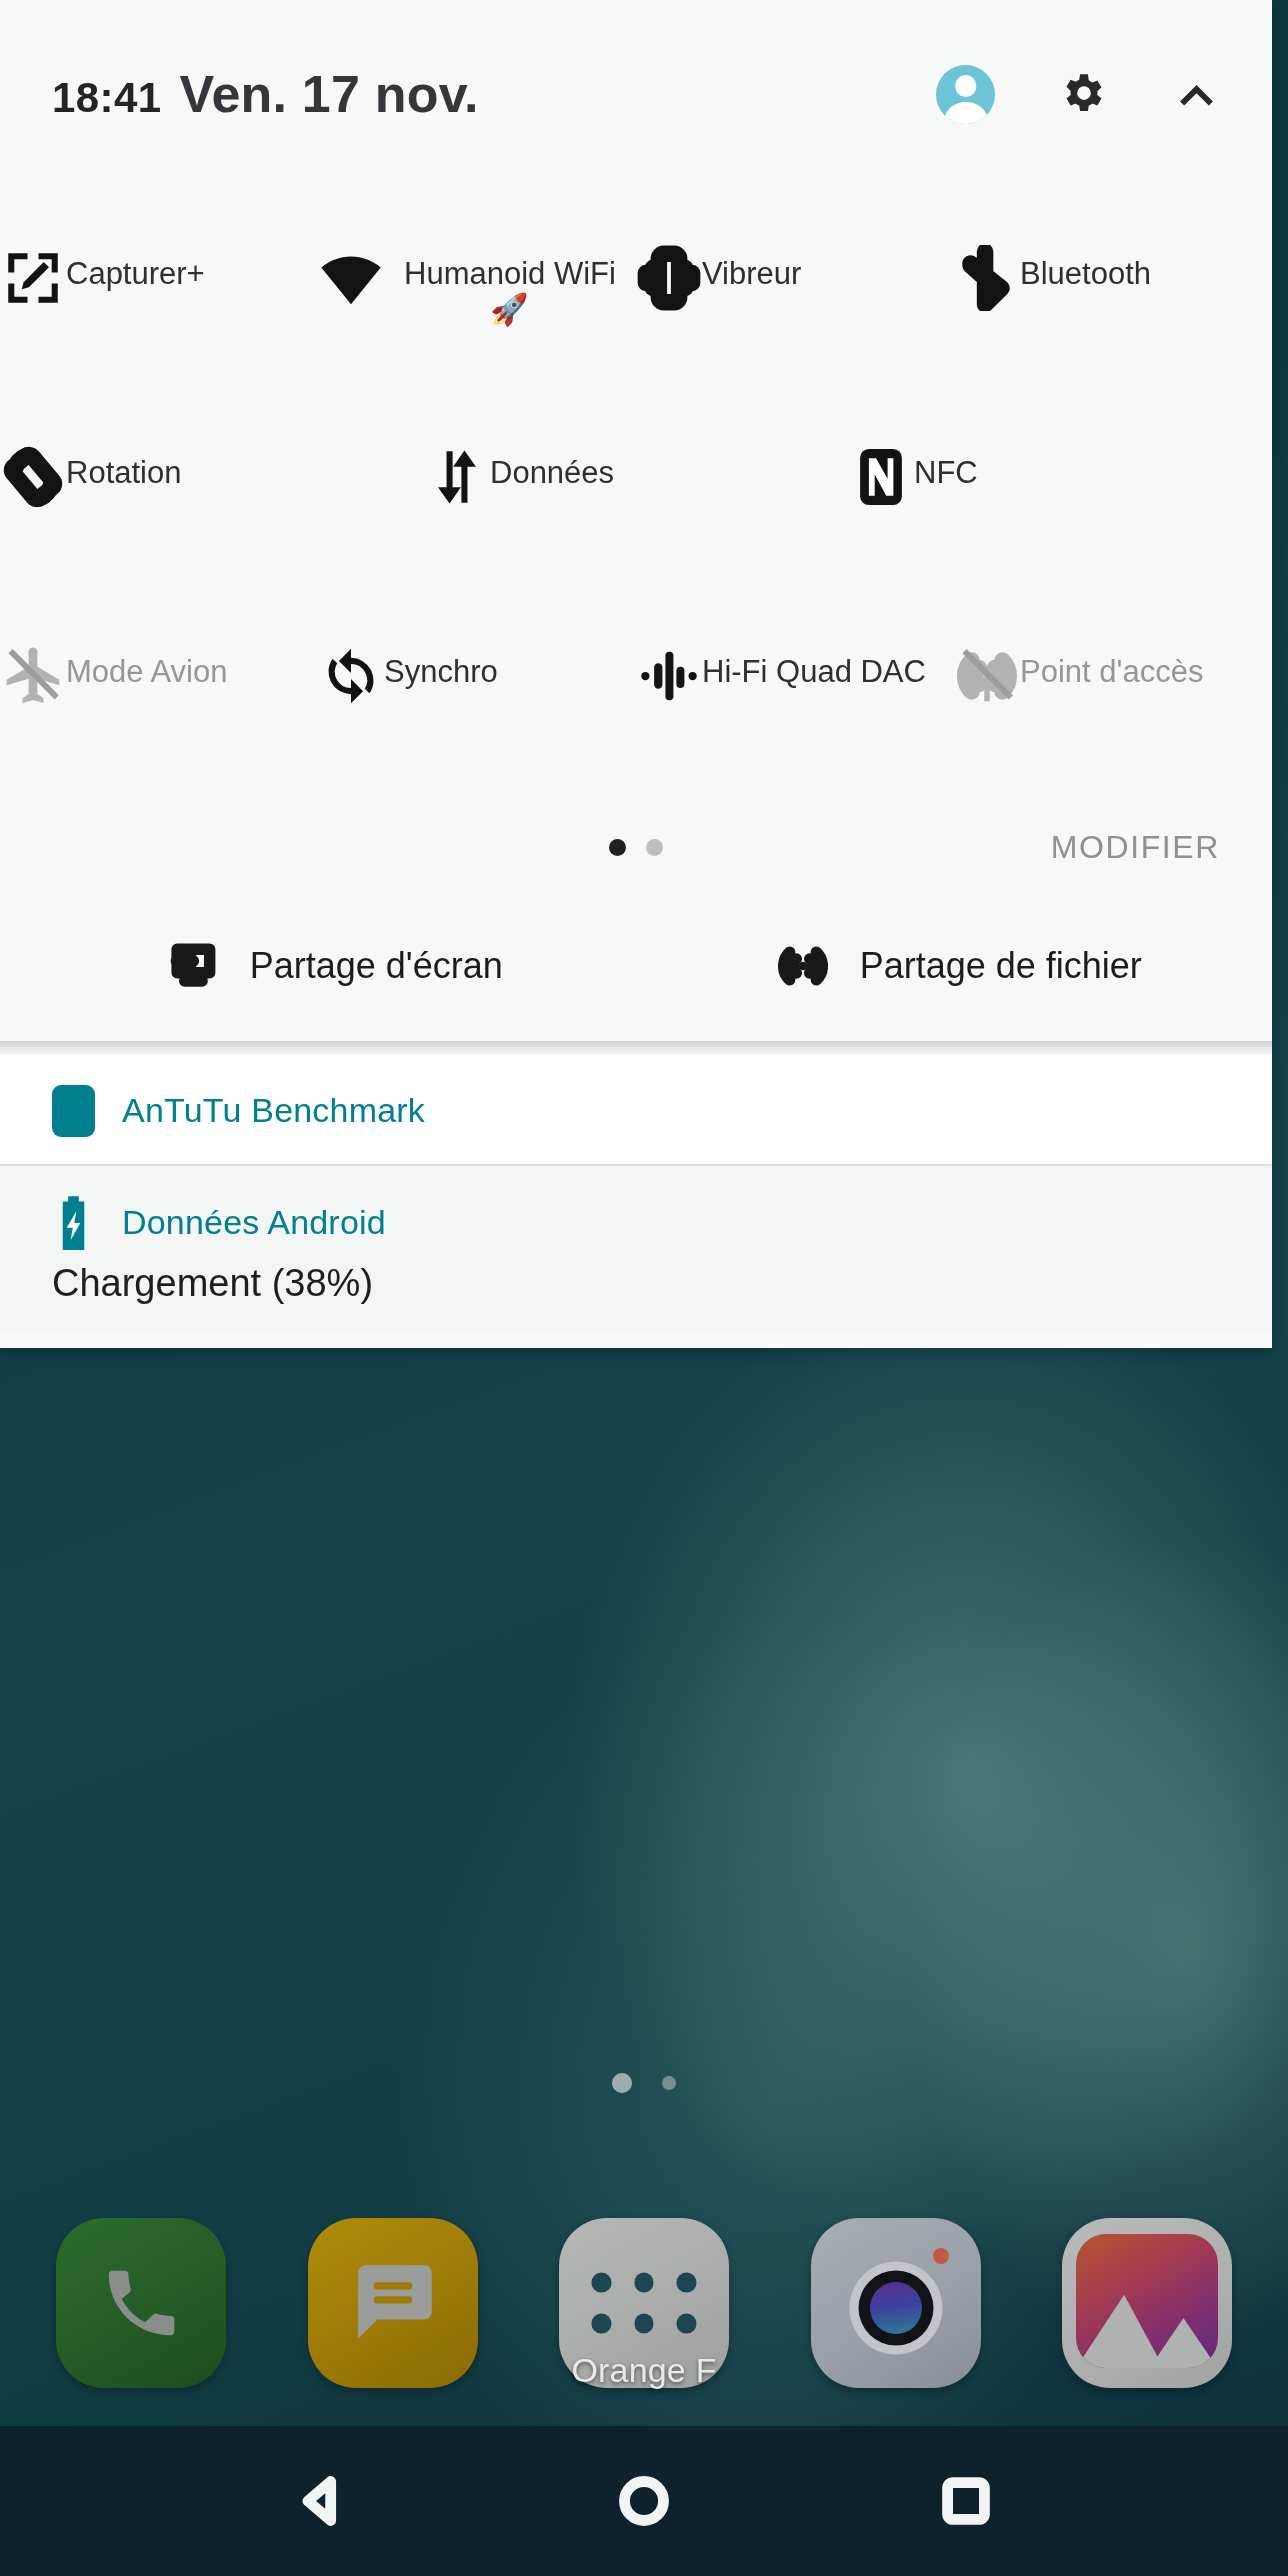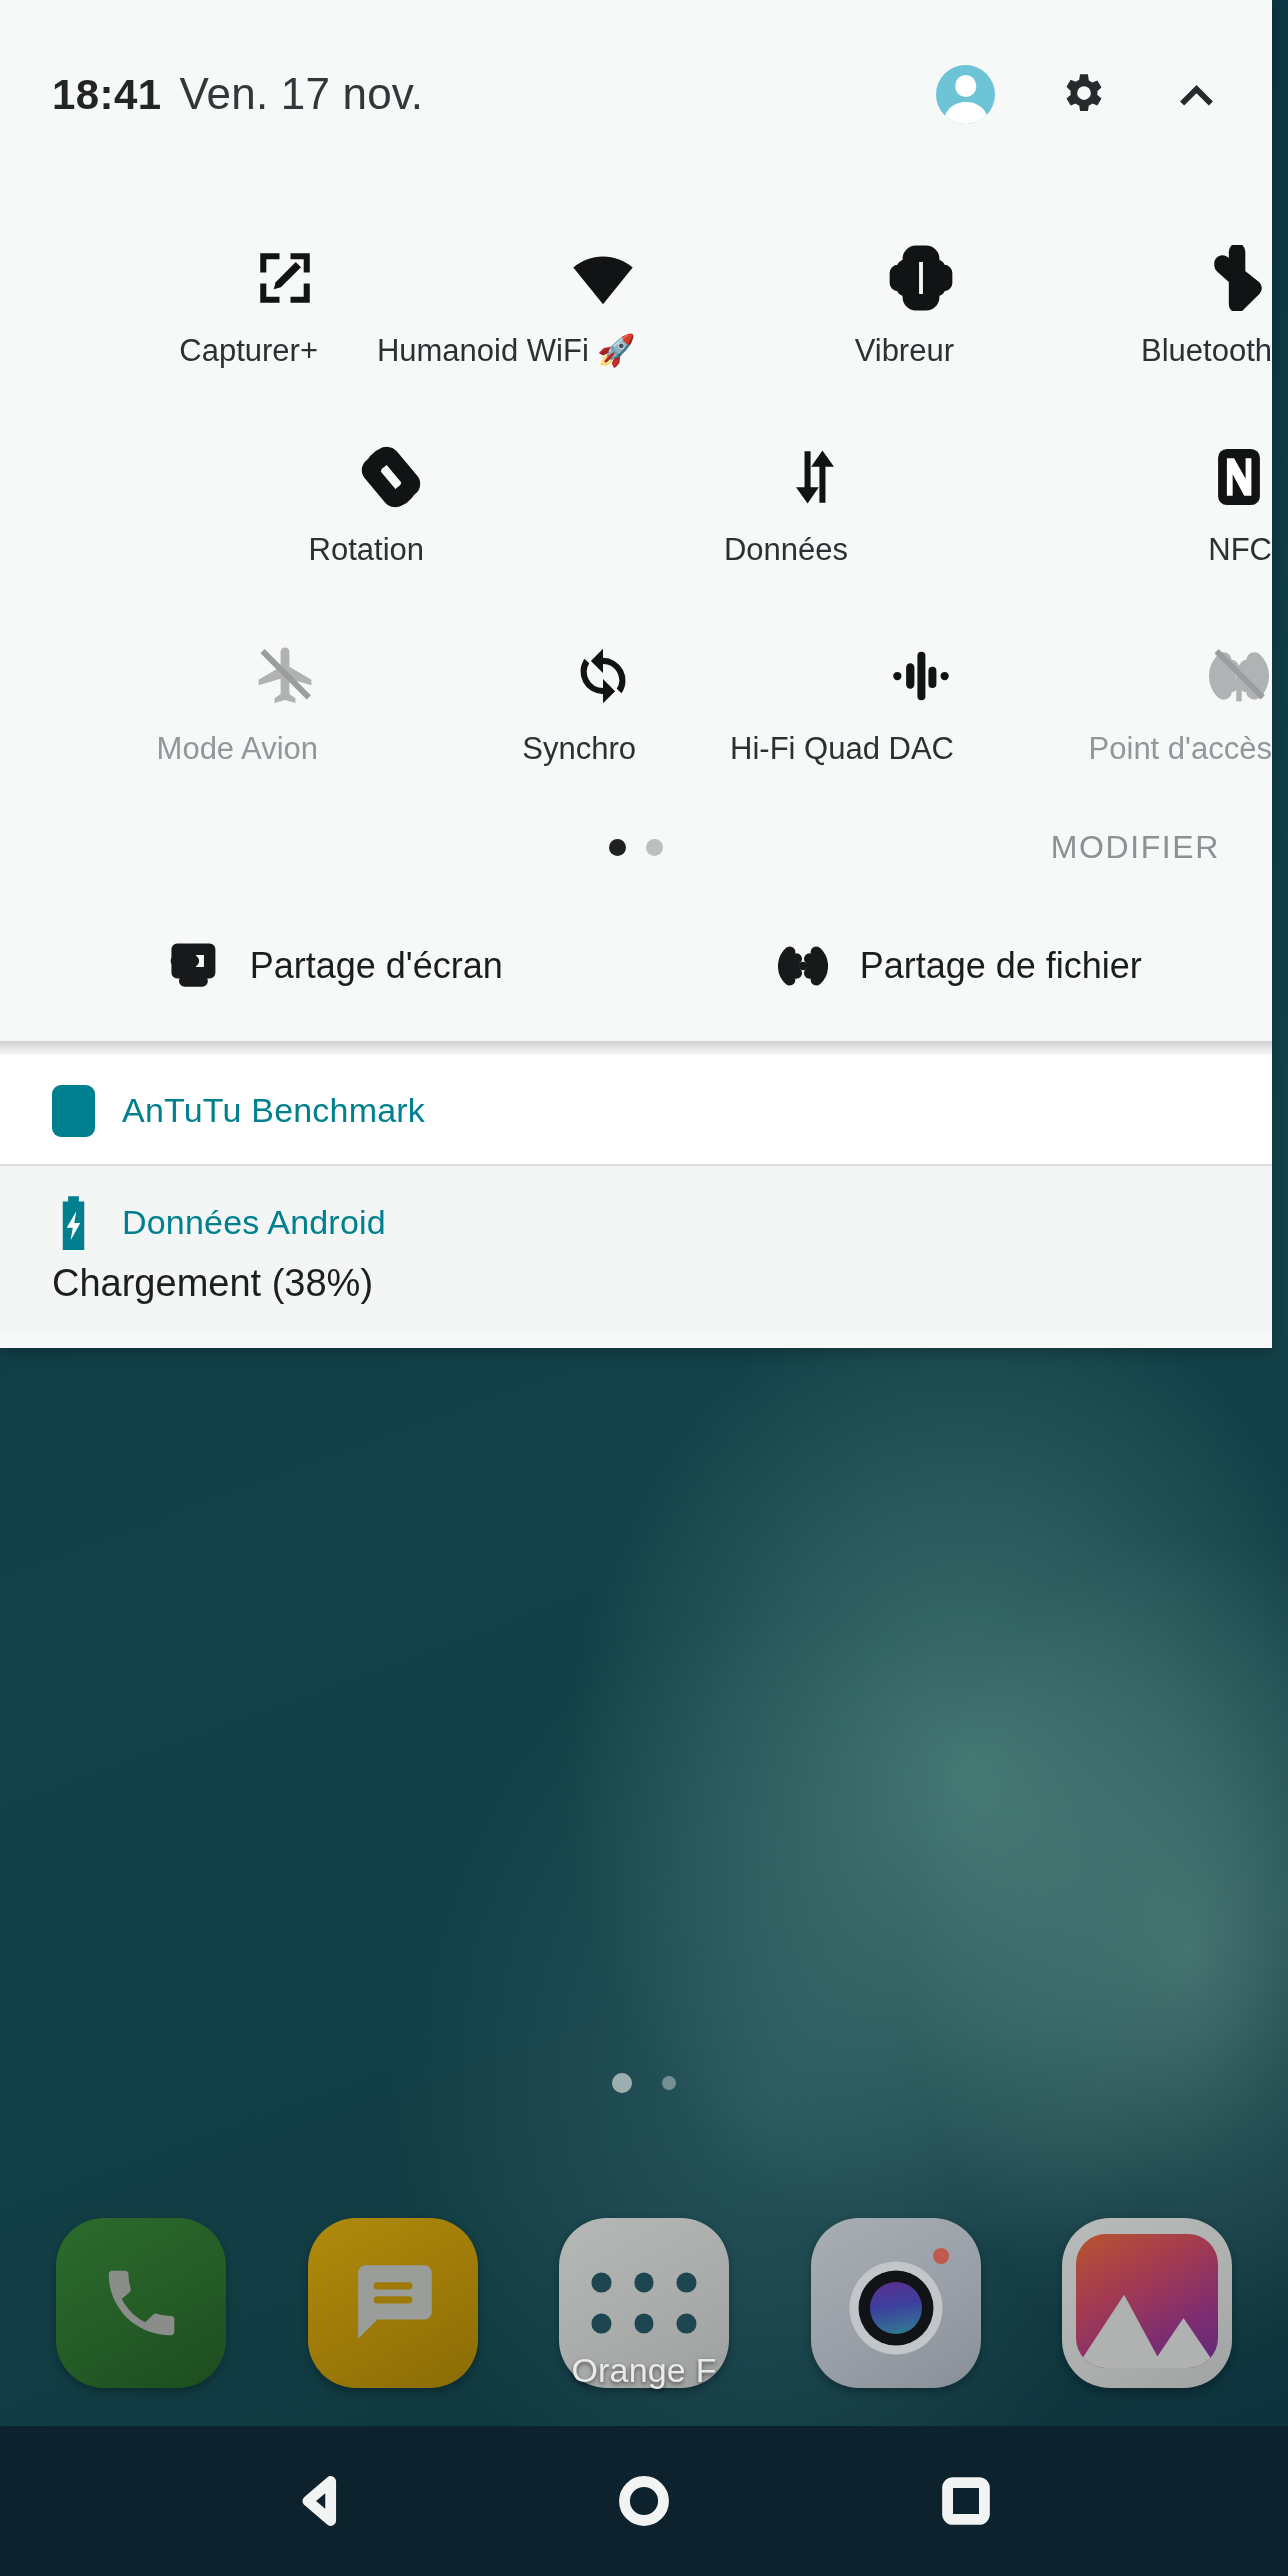--- a/index.html
+++ b/index.html
@@ -170,21 +170,21 @@
   }
 
   #qs-header {
     height: 188px;
     display: flex;
     align-items: center;
     padding: 0 52px;
   }
   #clock-group { display: flex; align-items: baseline; gap: 18px; }
   #clock-time { font-size: 42px; font-weight: bold; color: #222426; letter-spacing: 0.4px; }
-  #clock-date { font-size: 44px; color: #33363a; letter-spacing: 0.2px; }
+  #clock-date { font-size: 52px; color: #33363a; letter-spacing: 0.2px; font-weight: bold; }
   #header-actions { margin-left: auto; display: flex; align-items: center; gap: 64px; }
 
   .avatar-circle {
     width: 59px; height: 59px; border-radius: 50%;
     background: #6ec4d7;
     position: relative;
     overflow: hidden;
   }
   .avatar-head {
     position: absolute; left: 50%; top: 10.7px;
@@ -206,22 +206,22 @@
   #qs-tiles {
     padding: 19.7px 0 0 0;
   }
   .tile-row {
     display: flex;
   }
   .tile {
     flex: 1 1 25%;
     height: 199px;
     display: flex;
-    flex-direction: column;
-    align-items: flex-end;
+    flex-direction: row;
+    align-items: flex-start;
     padding-top: 32px;
   }
   .tile-icon {
     height: 77px;
     display: flex;
     align-items: center;
     justify-content: center;
   }
   .tile-icon svg { width: 66px; height: 66px; }
   .ic-on   { fill: #111315; }

